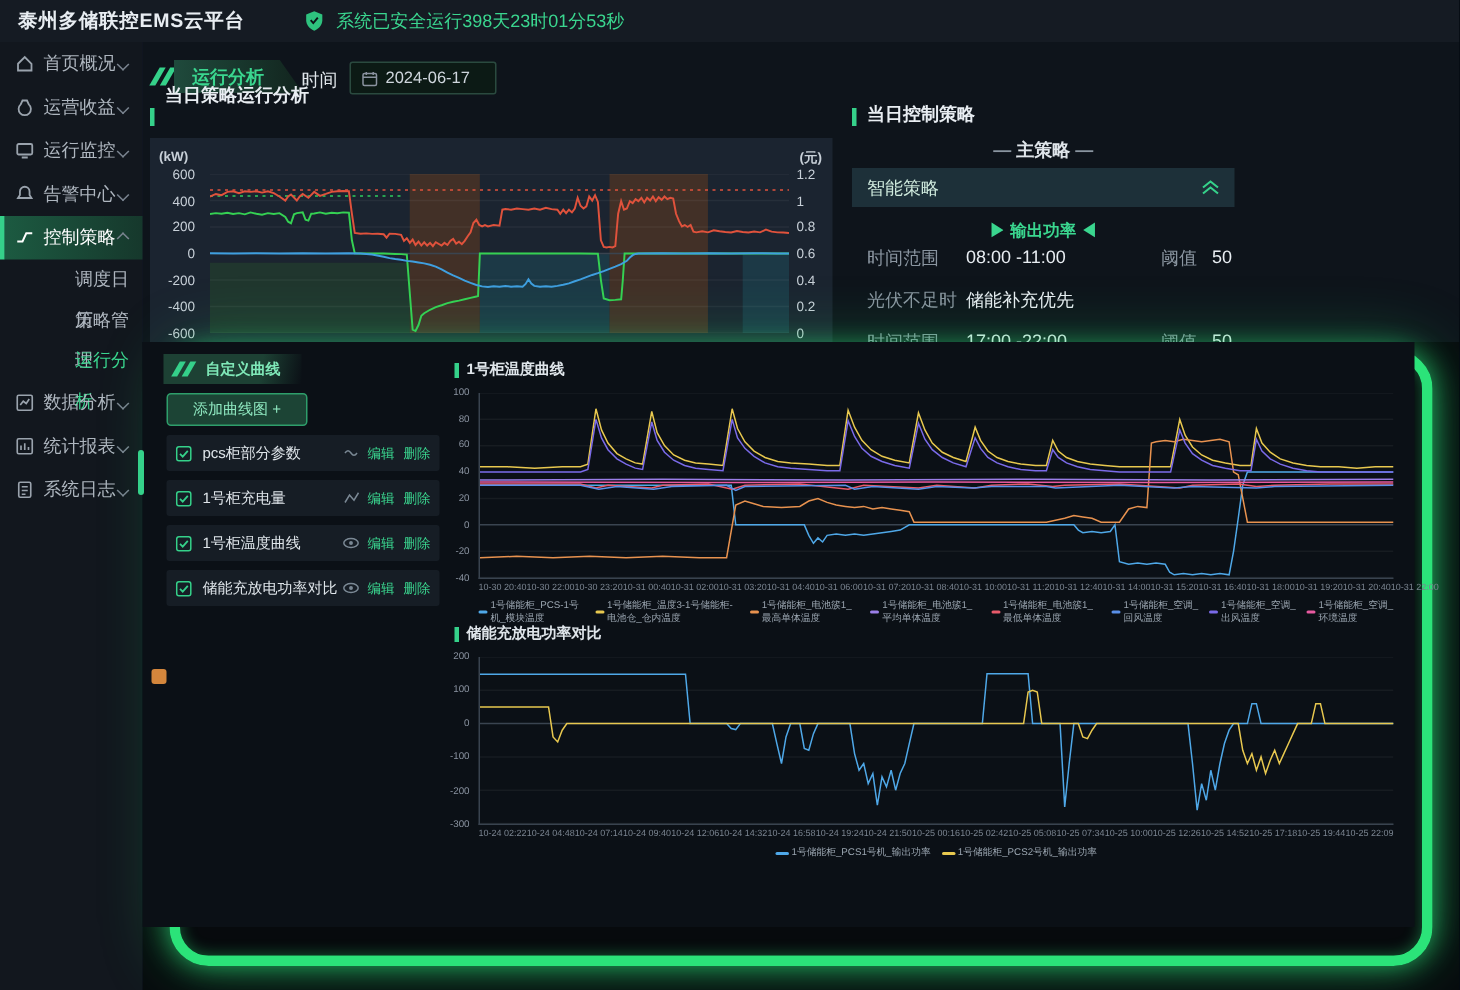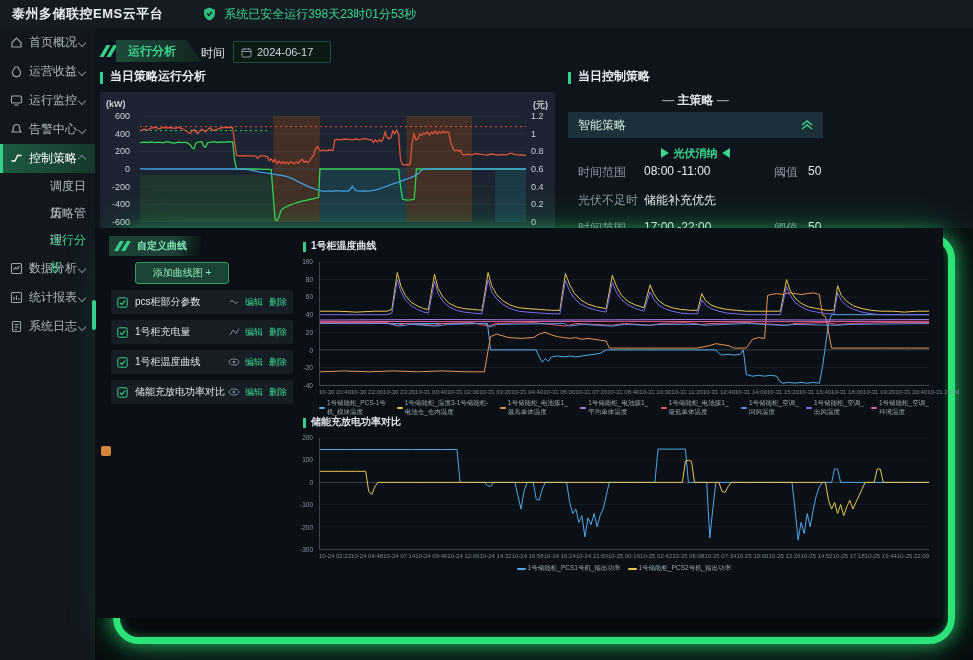--- a/index.html
+++ b/index.html
@@ -59,21 +59,21 @@
   .rp-row .l2{color:#8a95a0;margin-right:10px;}
   .rp-row .v2{color:#e8edf2;width:20px;}
   
   #dim{left:95px;top:228px;width:878px;height:432px;background:rgba(0,0,0,0.5);z-index:4;}
   #frame{left:113px;top:233px;width:828px;height:397px;border:7px solid #2be379;border-radius:26px;box-shadow:0 0 18px rgba(43,227,121,.7),0 0 44px rgba(43,227,121,.35),inset 0 0 10px rgba(43,227,121,.4);z-index:5;}
   #modal{left:95px;top:228px;width:848px;height:390px;background:#0b1016;z-index:6;}
   #modal .rel{position:absolute;}
   #m-title-wrap{left:14px;top:8px;display:flex;align-items:center;background:linear-gradient(100deg,#1d4134 70%,rgba(29,65,52,0));padding:3px 14px 3px 8px;}
   #m-title-wrap .slashes i{height:10px;}
   #m-title{color:#7fe8b8;font-size:10px;font-weight:bold;margin-left:6px;}
-  #m-add-btn{left:16px;top:34px;width:92px;height:20px;background:#1c4435;border:1px solid #2e9e6b;border-radius:3px;color:#8fe8c0;font-size:10px;display:flex;align-items:center;justify-content:center;cursor:pointer;margin-left:24px;}
+  #m-add-btn{left:16px;top:34px;width:92px;height:20px;background:#1c4435;border:1px solid #2e9e6b;border-radius:3px;color:#8fe8c0;font-size:10px;display:flex;align-items:center;justify-content:center;cursor:pointer;}
   .curve-row{left:16px;width:182px;height:24px;background:#161d25;border-radius:2px;display:flex;align-items:center;}
   .curve-row .cb{margin-left:6px;flex:none;display:flex;}
   .curve-row .lbl{color:#dfe5ea;font-size:10px;margin-left:7px;flex:1;white-space:nowrap;overflow:hidden;}
   .curve-row .ticon{flex:none;margin-right:5px;display:flex;}
   .curve-row a{font-size:9px;color:#3ad68f;text-decoration:none;margin-right:6px;flex:none;}
   .m-chart-title{color:#dfe5ea;font-size:10px;font-weight:bold;}
   .mini-bar{width:3px;height:10px;background:#35d18a;}
   .m-ticks{font-size:6.5px;color:#8a93a0;}
   .m-plot{border-left:1px solid #39434f;border-bottom:1px solid #39434f;box-sizing:border-box;}
   .xlabels{display:flex;justify-content:space-between;font-size:6px;color:#7a8490;white-space:nowrap;}
@@ -176,21 +176,21 @@
   <span id="time-label" class="abs">时间</span>
   <div id="date-picker" class="abs">
     <svg width="11" height="11" viewBox="0 0 11 11">
         <rect x="1" y="2" width="9" height="8" rx="1" fill="none" stroke="#8a93a0"></rect>
         <path d="M3.2 1 v2 M7.8 1 v2 M1 4.5 h9" stroke="#8a93a0" fill="none"></path>
       </svg>
     <span>2024-06-17</span>
   </div>
 
   <div class="abs sec-bar" style="left:100px;top:72px;"></div>
-  <div class="abs sec-title" style="left:110px;top:68px;">当日策略运行分析</div>
+  <div class="abs sec-title" style="left:110px;top:55px;">当日策略运行分析</div>
 
   <div id="panel0" class="abs"></div>
   <div class="abs axis-cap" style="left:106px;top:99px;">(kW)</div>
   <div class="abs axis-cap" style="left:533px;top:99px;">(元)</div>
 
   <div class="abs">
     <div id="yl0" class="abs ticks yl">
         <span>600</span>
         <span>400</span>
         <span>200</span>
@@ -232,21 +232,21 @@
   <div class="abs sec-bar" style="left:568px;top:72px;"></div>
   <div class="abs sec-title" style="left:578px;top:68px;">当日控制策略</div>
   <div id="rp-main-strategy" class="abs">主策略</div>
   <div id="rp-header" class="abs">
     <span>智能策略</span>
     <svg width="12" height="10" viewBox="0 0 12 10">
         <polyline points="1,5 6,1 11,5" fill="none" stroke="#35d18a" stroke-width="1.4"></polyline>
         <polyline points="1,9 6,5 11,9" fill="none" stroke="#35d18a" stroke-width="1.4"></polyline>
       </svg>
   </div>
-  <div id="rp-mode" class="abs">光伏消纳</div>
+  <div id="rp-mode" class="abs">输出功率</div>
   <div class="abs rp-row" style="top:164px;">
     <span class="l">时间范围</span>
     <span class="v">08:00 -11:00</span>
     <span class="l2">阈值</span>
     <span class="v2">50</span>
   </div>
   <div class="abs rp-row" style="top:192px;">
     <span class="l">光伏不足时</span>
     <span class="v">储能补充优先</span>
   </div>

